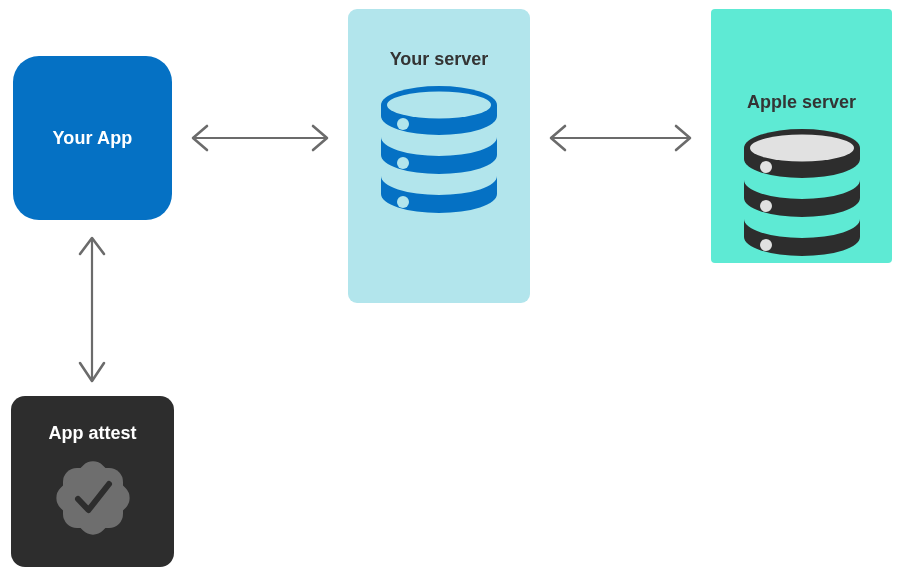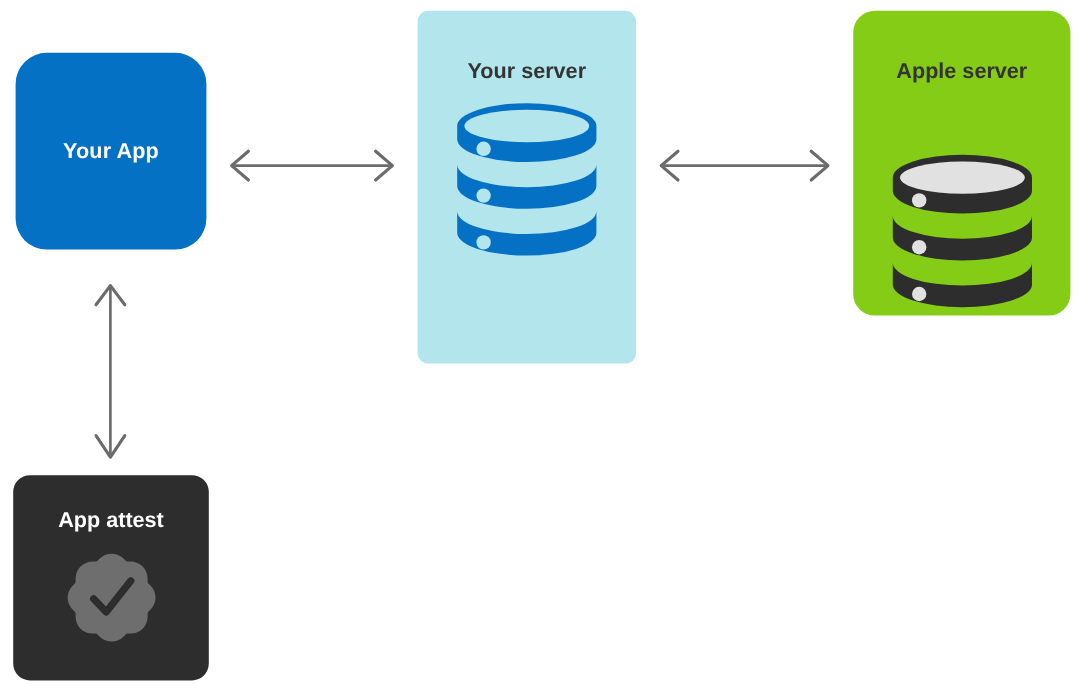--- a/index.html
+++ b/index.html
@@ -24,21 +24,21 @@
     position: absolute;
     box-sizing: border-box;
     display: flex;
     flex-direction: column;
     align-items: center;
   }
 
   
   .node-your-app {
     left: 13px;
-    top: 44px;
+    top: 56px;
     width: 159px;
     height: 164px;
     background: #0571c4;
     border-radius: 26px;
     justify-content: center;
   }
   .node-your-app .node-label {
     color: #ffffff;
     font-size: 18px;
     font-weight: bold;
@@ -61,23 +61,23 @@
     font-size: 18px;
     font-weight: bold;
   }
 
   
   .node-apple-server {
     left: 711px;
     top: 9px;
     width: 181px;
     height: 254px;
-    background: #84cc16;
-    border-radius: 18px;
-    justify-content: space-between;
+    background: #5eead4;
+    border-radius: 4px;
+    justify-content: flex-end;
     padding-top: 40px;
   }
   .node-apple-server .node-label {
     color: #343434;
     font-size: 18px;
     font-weight: bold;
   }
 
   
   .node-app-attest {

